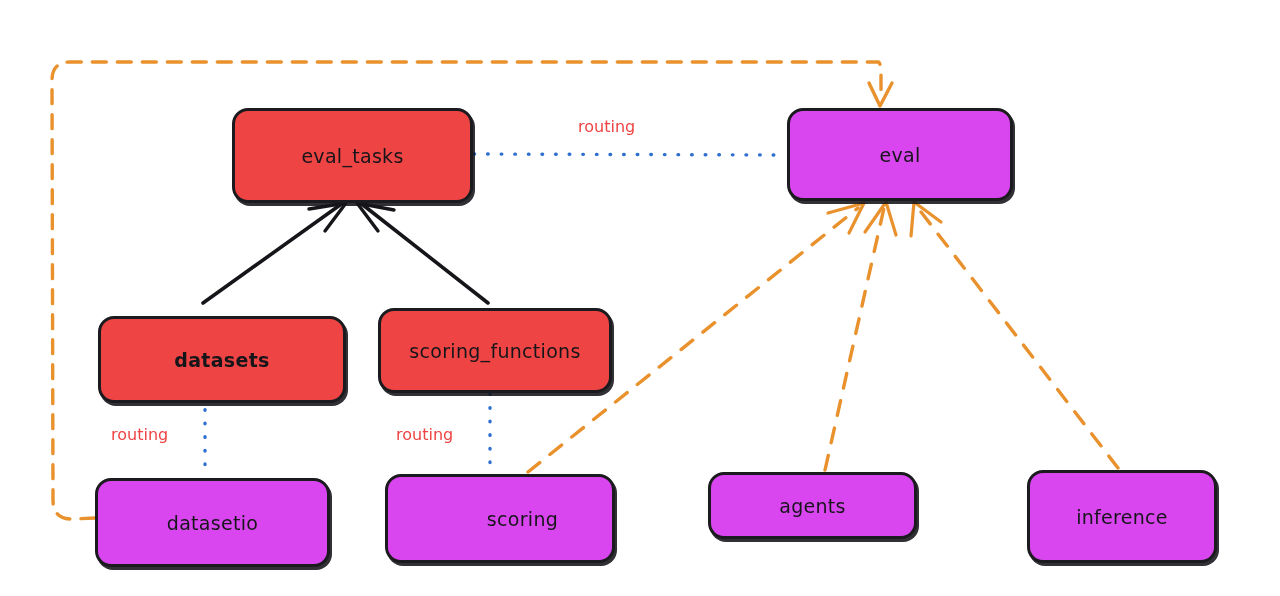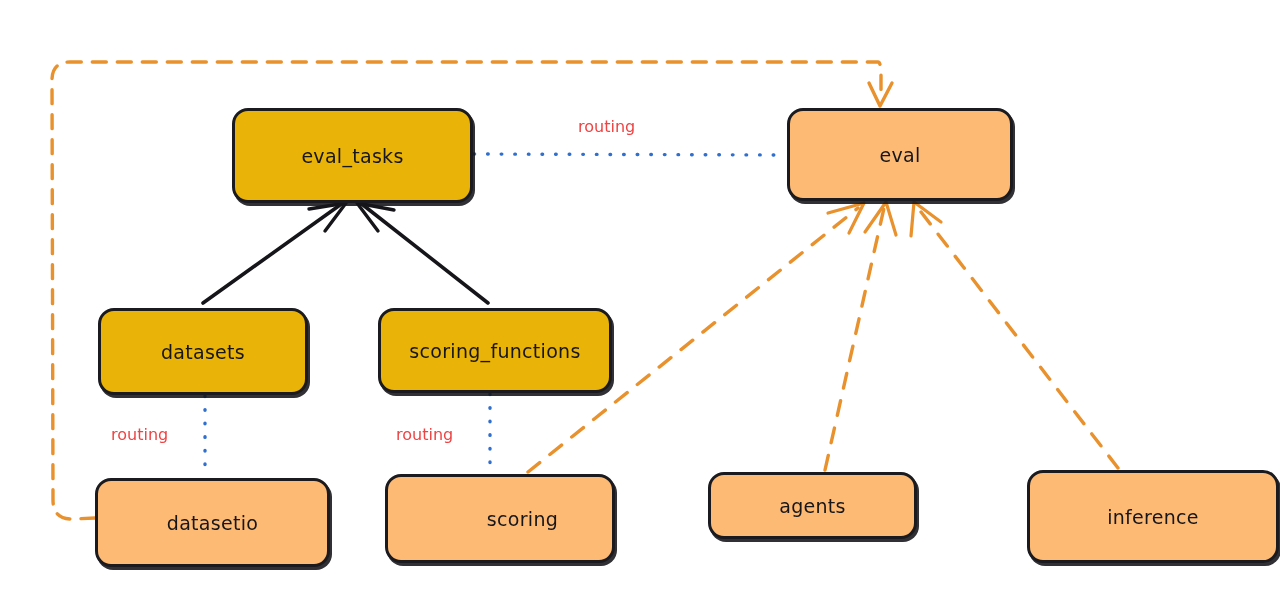--- a/index.html
+++ b/index.html
@@ -29,22 +29,22 @@
   .node {
     position: absolute;
     box-sizing: border-box;
     border: 3px solid #1b1b1f;
     border-radius: 16px;
     display: flex;
     align-items: center;
     justify-content: center;
     box-shadow: 2px 3px 0 rgba(20,20,25,0.88);
   }
-  .node.blue  { background: #eab308; }
-  .node.green { background: #fdba74; }
+  .node.blue  { background: #ef4444; }
+  .node.green { background: #d946ef; }
   .node-label {
     font-family: "DejaVu Sans", sans-serif;
     font-size: 19px;
     color: #16161a;
     letter-spacing: 0.3px;
     white-space: nowrap;
     user-select: none;
   }
   .edge-label {
     position: absolute;
@@ -88,41 +88,41 @@
   </svg>
 
   <div class="node blue" style="left:232px; top:108px; width:241px; height:95px;">
     <span class="node-label">eval_tasks</span>
   </div>
 
   <div class="node green" style="left:787px; top:108px; width:226px; height:93px;">
     <span class="node-label">eval</span>
   </div>
 
-  <div class="node blue" style="left:98px; top:308px; width:210px; height:87px;">
+  <div class="node blue" style="left:98px; top:316px; width:248px; height:87px;font-weight:bold;">
     <span class="node-label">datasets</span>
   </div>
 
   <div class="node green" style="left:95px; top:478px; width:235px; height:89px;">
     <span class="node-label">datasetio</span>
   </div>
 
   <div class="node blue" style="left:378px; top:308px; width:234px; height:85px;">
     <span class="node-label">scoring_functions</span>
   </div>
 
   <div class="node green" style="left:385px; top:474px; width:230px; height:89px;padding-left:45px;">
     <span class="node-label">scoring</span>
   </div>
 
   <div class="node green" style="left:708px; top:472px; width:209px; height:67px;">
     <span class="node-label">agents</span>
   </div>
 
-  <div class="node green" style="left:1027px; top:470px; width:252px; height:93px;">
+  <div class="node green" style="left:1027px; top:470px; width:190px; height:93px;">
     <span class="node-label">inference</span>
   </div>
 
   <span class="edge-label" style="left:578px; top:117px;">routing</span>
 
   <span class="edge-label" style="left:111px; top:425px;">routing</span>
 
   <span class="edge-label" style="left:396px; top:425px;">routing</span>
 
 </div>

